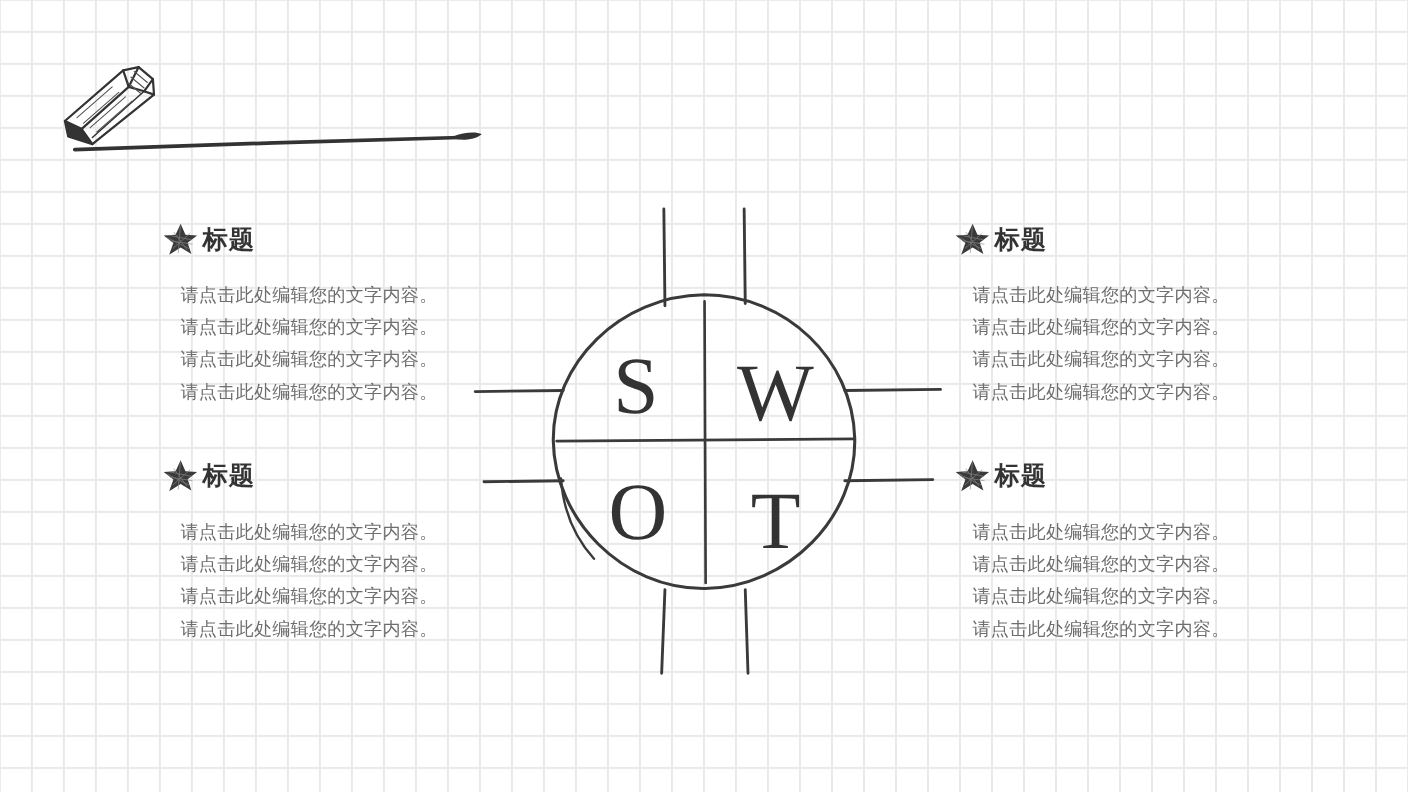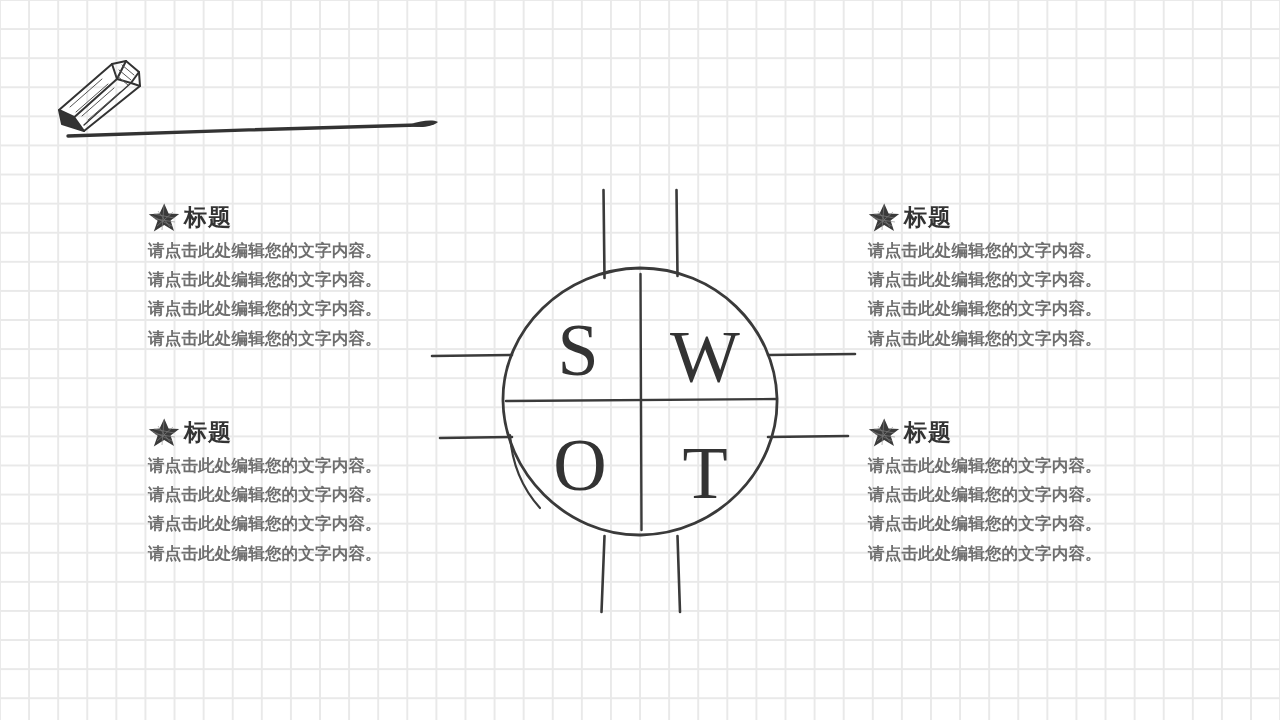--- a/index.html
+++ b/index.html
@@ -65,41 +65,40 @@
 
   
   .block {
     position: absolute;
     width: 300px;
   }
   .block-head {
     display: flex;
     align-items: center;
     height: 34px;
-    margin-bottom: 2px;
+    margin-bottom: 20px;
   }
   .star-icon {
     width: 32px;
     height: 31px;
     flex: 0 0 32px;
     margin-right: 4px;
   }
   .block-title {
     font-size: 23px;
     font-weight: bold;
     color: #333333;
     letter-spacing: 1px;
     line-height: 1;
     font-family: "Liberation Serif", "DejaVu Serif", serif;
   }
   .block-body {
-    margin: 0;
+    margin: 16px;
     padding: 0;
     list-style: none;
-    font-weight: bold;
   }
   .block-body li {
     font-size: 16.5px;
     color: #6e6e6e;
     line-height: 29.2px;
     letter-spacing: 0.2px;
     white-space: nowrap;
     font-family: "Liberation Serif", "DejaVu Serif", serif;
   }
 

